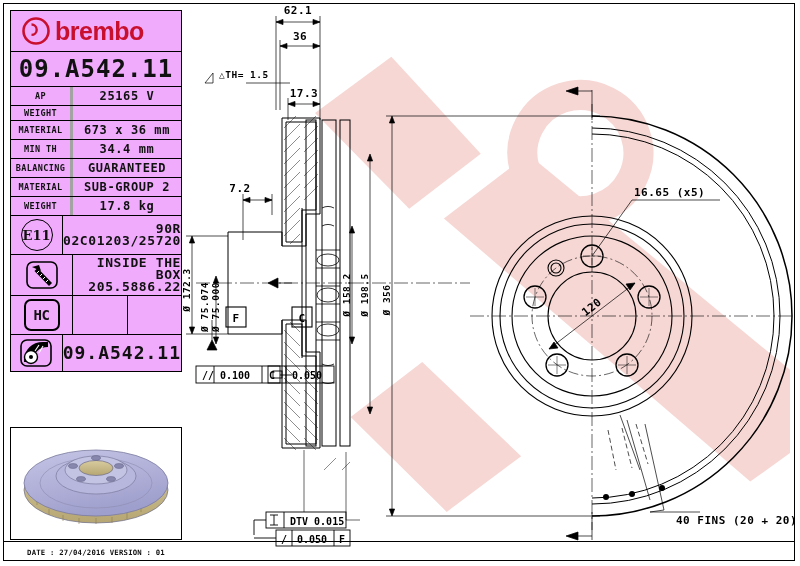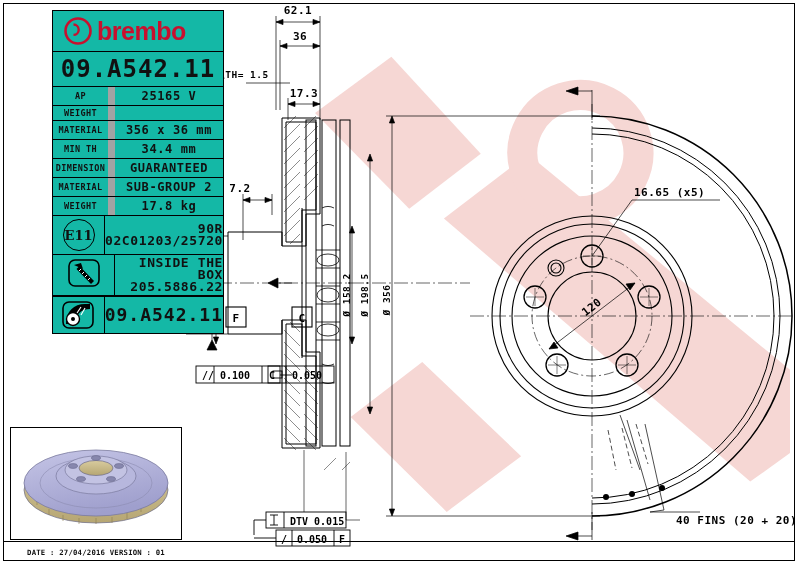--- a/index.html
+++ b/index.html
@@ -8,37 +8,37 @@
        color:#111;}
   #sheet{position:relative;width:800px;height:566px;background:#fff;}
   .border-outer{position:absolute;left:3px;top:3px;width:792px;height:558px;
                 border:1px solid #000;box-sizing:border-box;}
   
   #watermark{position:absolute;left:0;top:0;width:800px;height:566px;
              overflow:hidden;pointer-events:none;}
   #watermark svg{position:absolute;left:250px;top:20px;}
   
   #infotable{position:absolute;left:10px;top:10px;width:172px;
-             border:1px solid #000;box-sizing:border-box;background:#14b8a6;z-index:5;margin-left:42px;}
+             border:1px solid #000;box-sizing:border-box;background:#f0abfc;z-index:5;}
   .row{display:flex;border-bottom:1px solid #000;box-sizing:border-box;}
   .row:last-child{border-bottom:none;}
-  .cellL{width:62px;border-right:7px solid #a3a3a3;box-sizing:border-box;
+  .cellL{width:62px;border-right:3px solid #a3a3a3;box-sizing:border-box;
          display:flex;align-items:center;justify-content:center;
          font-size:8.5px;font-weight:bold;letter-spacing:.4px;padding:2px 0;}
   .cellR{flex:1;display:flex;align-items:center;justify-content:center;
          font-size:12px;font-weight:bold;letter-spacing:.6px;padding:2px 0;
          text-align:right;}
   .logorow{height:40px;display:flex;align-items:center;justify-content:center;
            border-bottom:1px solid #000;}
   .partrow{height:34px;display:flex;align-items:center;justify-content:center;
            border-bottom:1px solid #000;}
   .partnum{font-size:24px;font-weight:bold;letter-spacing:1px;}
   .cellR.small{font-size:13px;line-height:12px;}
   .iconcell{width:62px;border-right:1px solid #000;box-sizing:border-box;
-            display:flex;align-items:flex-start;justify-content:center;padding:3px 0;}
+            display:flex;align-items:center;justify-content:center;padding:3px 0;}
   .e11{width:30px;height:30px;border:1.6px solid #000;border-radius:50%;
        display:flex;align-items:center;justify-content:center;
        font-size:13px;font-weight:bold;font-family:"DejaVu Serif",serif;}
   .hc{width:32px;height:28px;border:2px solid #000;border-radius:7px;
       display:flex;align-items:center;justify-content:center;
       font-size:14px;font-weight:bold;letter-spacing:-.5px;}
   .blankcell{flex:1;display:flex;}
   .blankcell .half{flex:1;}
   .blankcell .half.div{border-right:1px solid #000;}
   .partrow2{height:30px;display:flex;align-items:center;}
@@ -93,28 +93,28 @@
 
     <div class="row">
       <div class="cellL">AP</div>
       <div class="cellR">25165  V</div>
     </div>
     <div class="row">
       <div class="cellL">WEIGHT</div>
     </div>
     <div class="row">
       <div class="cellL">MATERIAL</div>
-      <div class="cellR">356 x 36  mm</div>
+      <div class="cellR">673 x 36  mm</div>
     </div>
     <div class="row">
       <div class="cellL">MIN TH</div>
       <div class="cellR">34.4  mm</div>
     </div>
     <div class="row">
-      <div class="cellL">DIMENSION</div>
+      <div class="cellL">BALANCING</div>
       <div class="cellR">GUARANTEED</div>
     </div>
     <div class="row">
       <div class="cellL">MATERIAL</div>
       <div class="cellR">SUB-GROUP  2</div>
     </div>
     <div class="row">
       <div class="cellL">WEIGHT</div>
       <div class="cellR">17.8  kg</div>
     </div>
@@ -147,20 +147,23 @@
       </div>
       <div class="cellR small">
         <div>
           <div>INSIDE THE BOX</div>
           <div>205.5886.22</div>
         </div>
       </div>
     </div>
 
     <div class="row">
+      <div class="iconcell">
+        <div class="hc">HC</div>
+      </div>
       <div class="blankcell">
         <div class="half div"></div>
         <div class="half"></div>
       </div>
     </div>
 
     <div class="row">
       <div class="iconcell">
         <svg width="34" height="30" viewBox="0 0 34 30">
           <rect x="2" y="2" width="30" height="26" rx="6" fill="none" stroke="#000" stroke-width="1.6"></rect>

